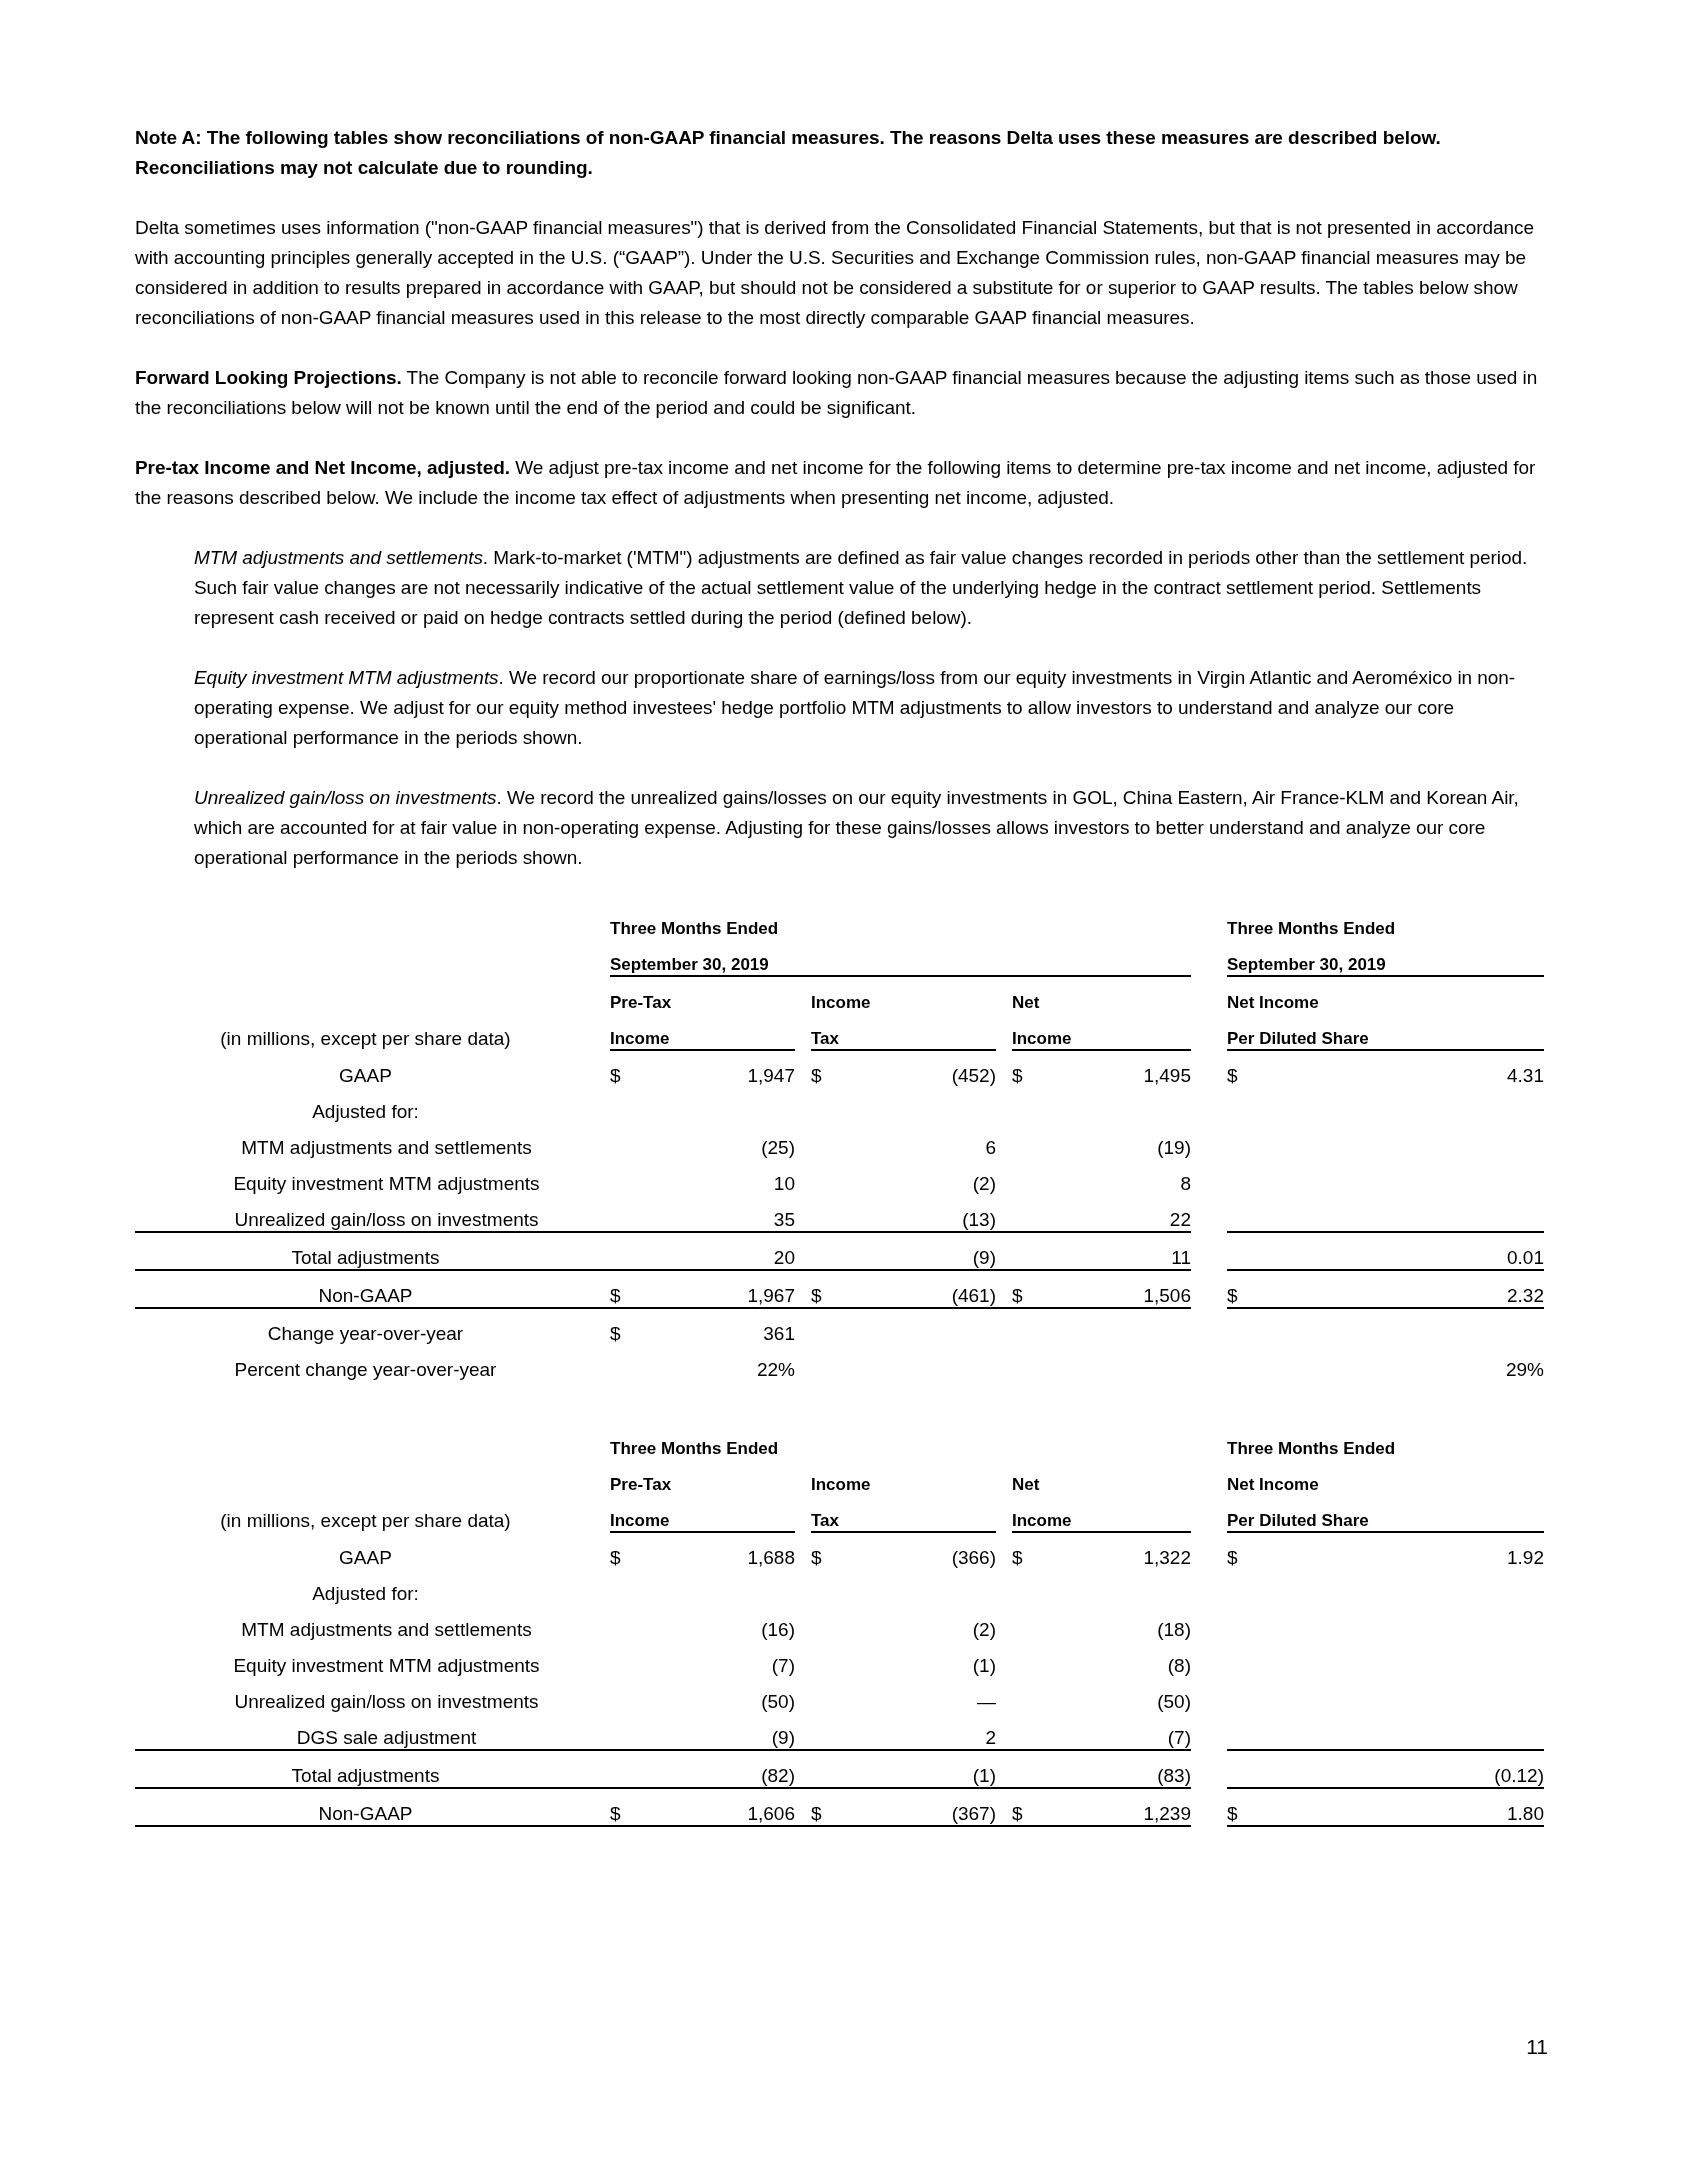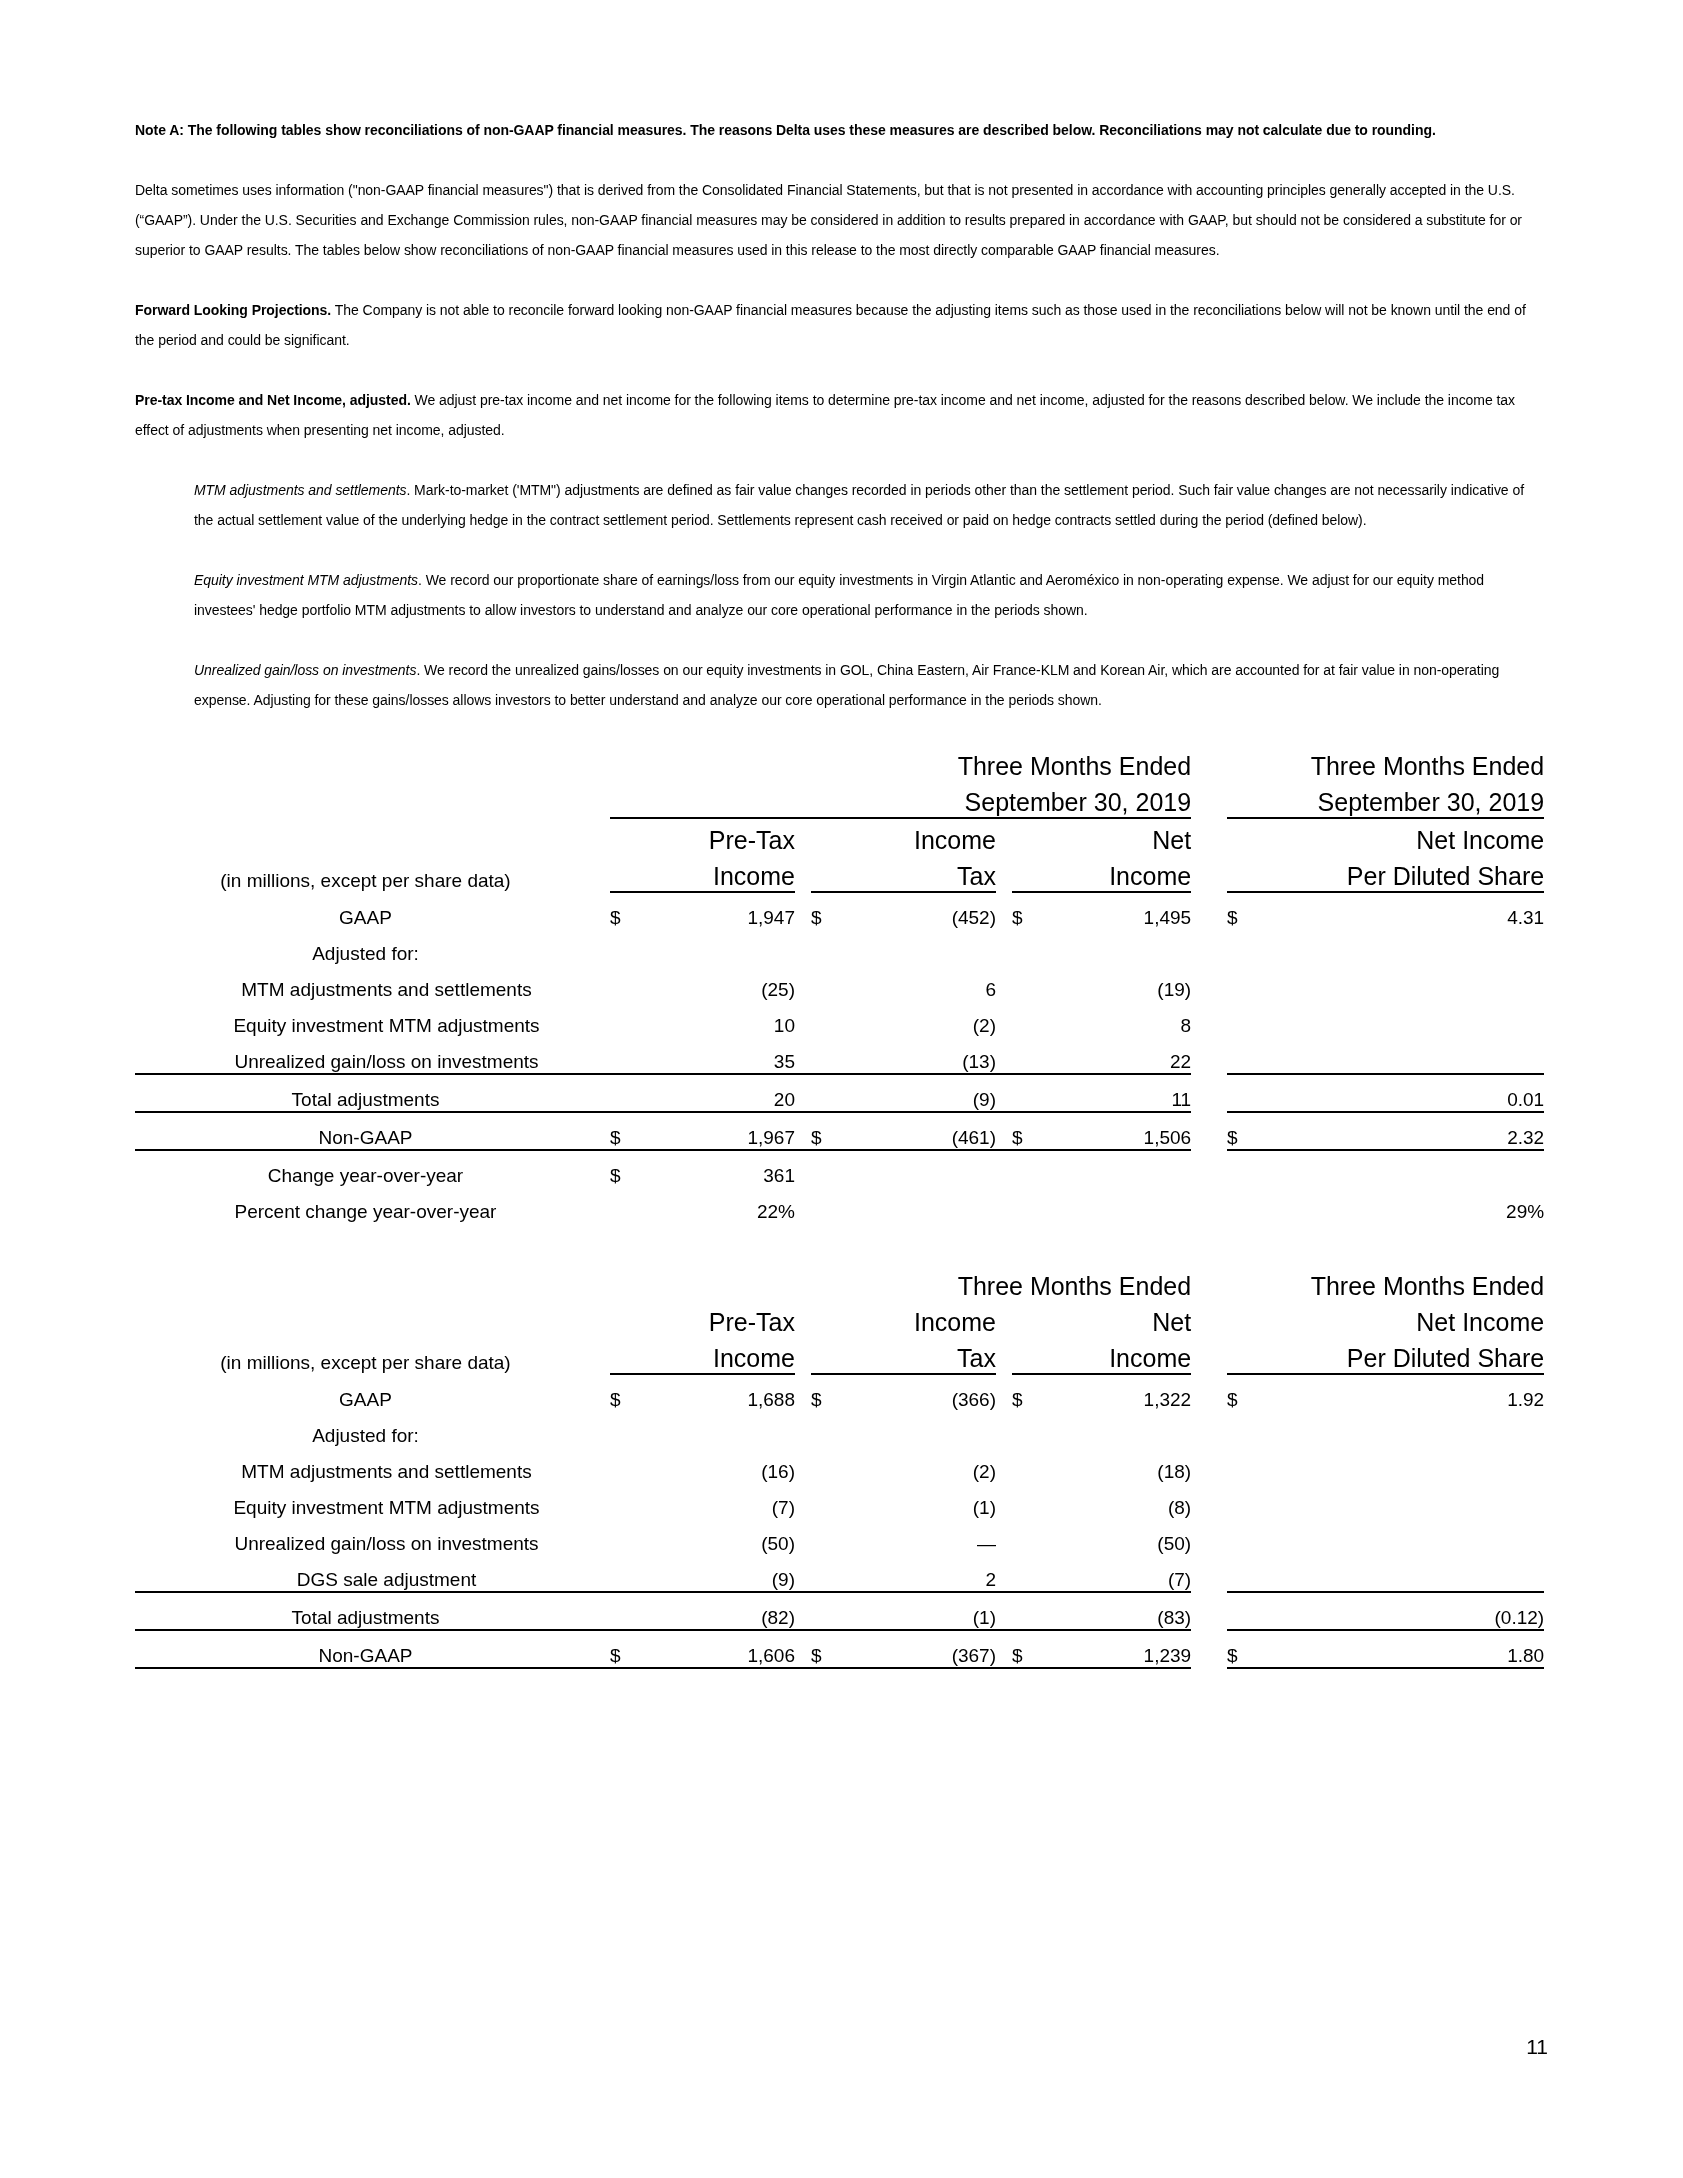--- a/index.html
+++ b/index.html
@@ -23,23 +23,23 @@
     background: #fff;
   }
   .content {
     position: absolute;
     left: 135px;
     top: 111px;
     width: 1406px;
   }
 
   p.para {
-    font-size: 14px;
+    font-size: 19px;
     line-height: 30px;
-    margin: 4px 0 30px 0;
+    margin: 12px 0 30px 0;
     text-align: left;
     letter-spacing: -0.05px;
   }
   p.para.tight { margin-bottom: 26px; }
   .b { font-weight: bold; }
   .i { font-style: italic; }
   p.indent {
     margin-left: 59px;
     width: 1346px;
   }
@@ -74,21 +74,21 @@
   col.c-gap3  { width: 16px; }
   col.c-cur3  { width: 38px; }
   col.c-num3  { width: 141px; }
   col.c-gapM  { width: 36px; }
   col.c-cur4  { width: 38px; }
   col.c-num4  { width: 279px; }
 
   td.num { text-align: right; padding-right: 2px; }
   td.cur { text-align: left; padding-left: 6px; }
   td.lbl { text-align: center; }
-  td.hdr { text-align: right; font-weight: normal; font-size: 25px; }
+  td.hdr { text-align: left; font-weight: bold; font-size: 17px; }
 
   .indent1 { padding-left: 42px !important; }
   .rule-bottom { border-bottom: 2.5px solid #000; }
   .dbl-bottom  { border-bottom: 2.5px double #000; }
   tr.h-under td { border-bottom: 2.5px solid #000; }
 
   .sectspace { height: 30px; }
 
   .pagenum {
     position: absolute;

